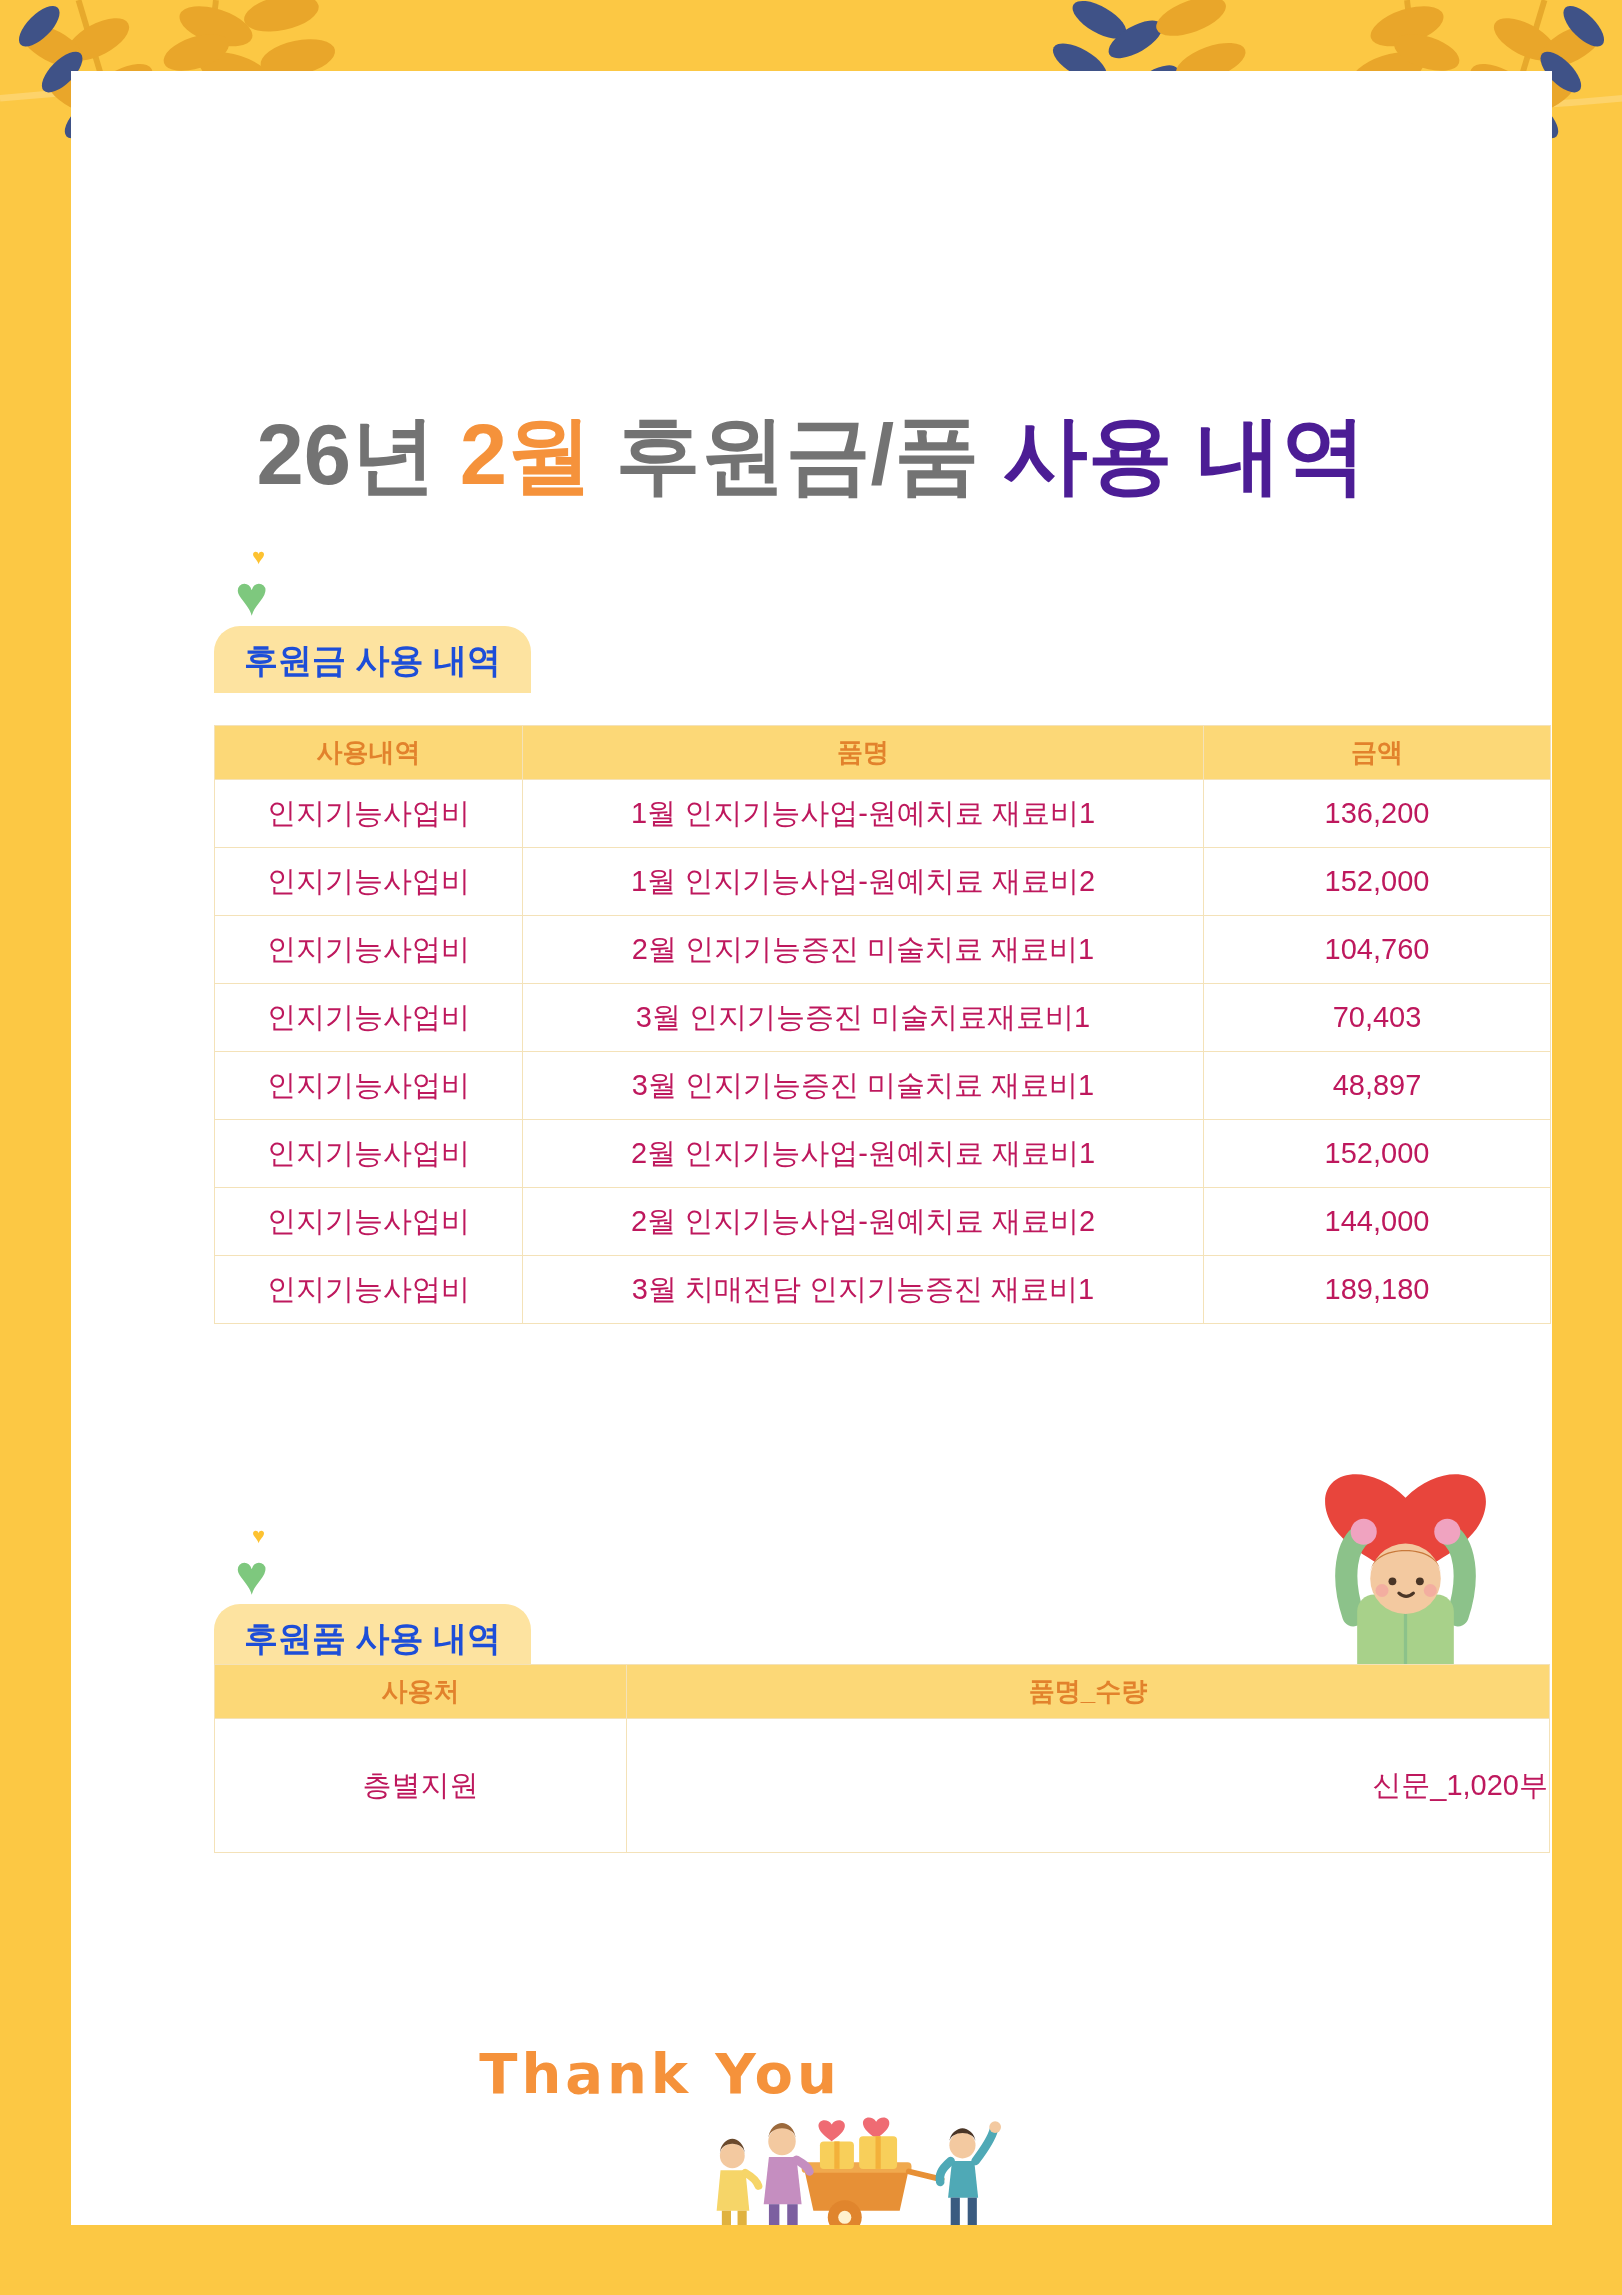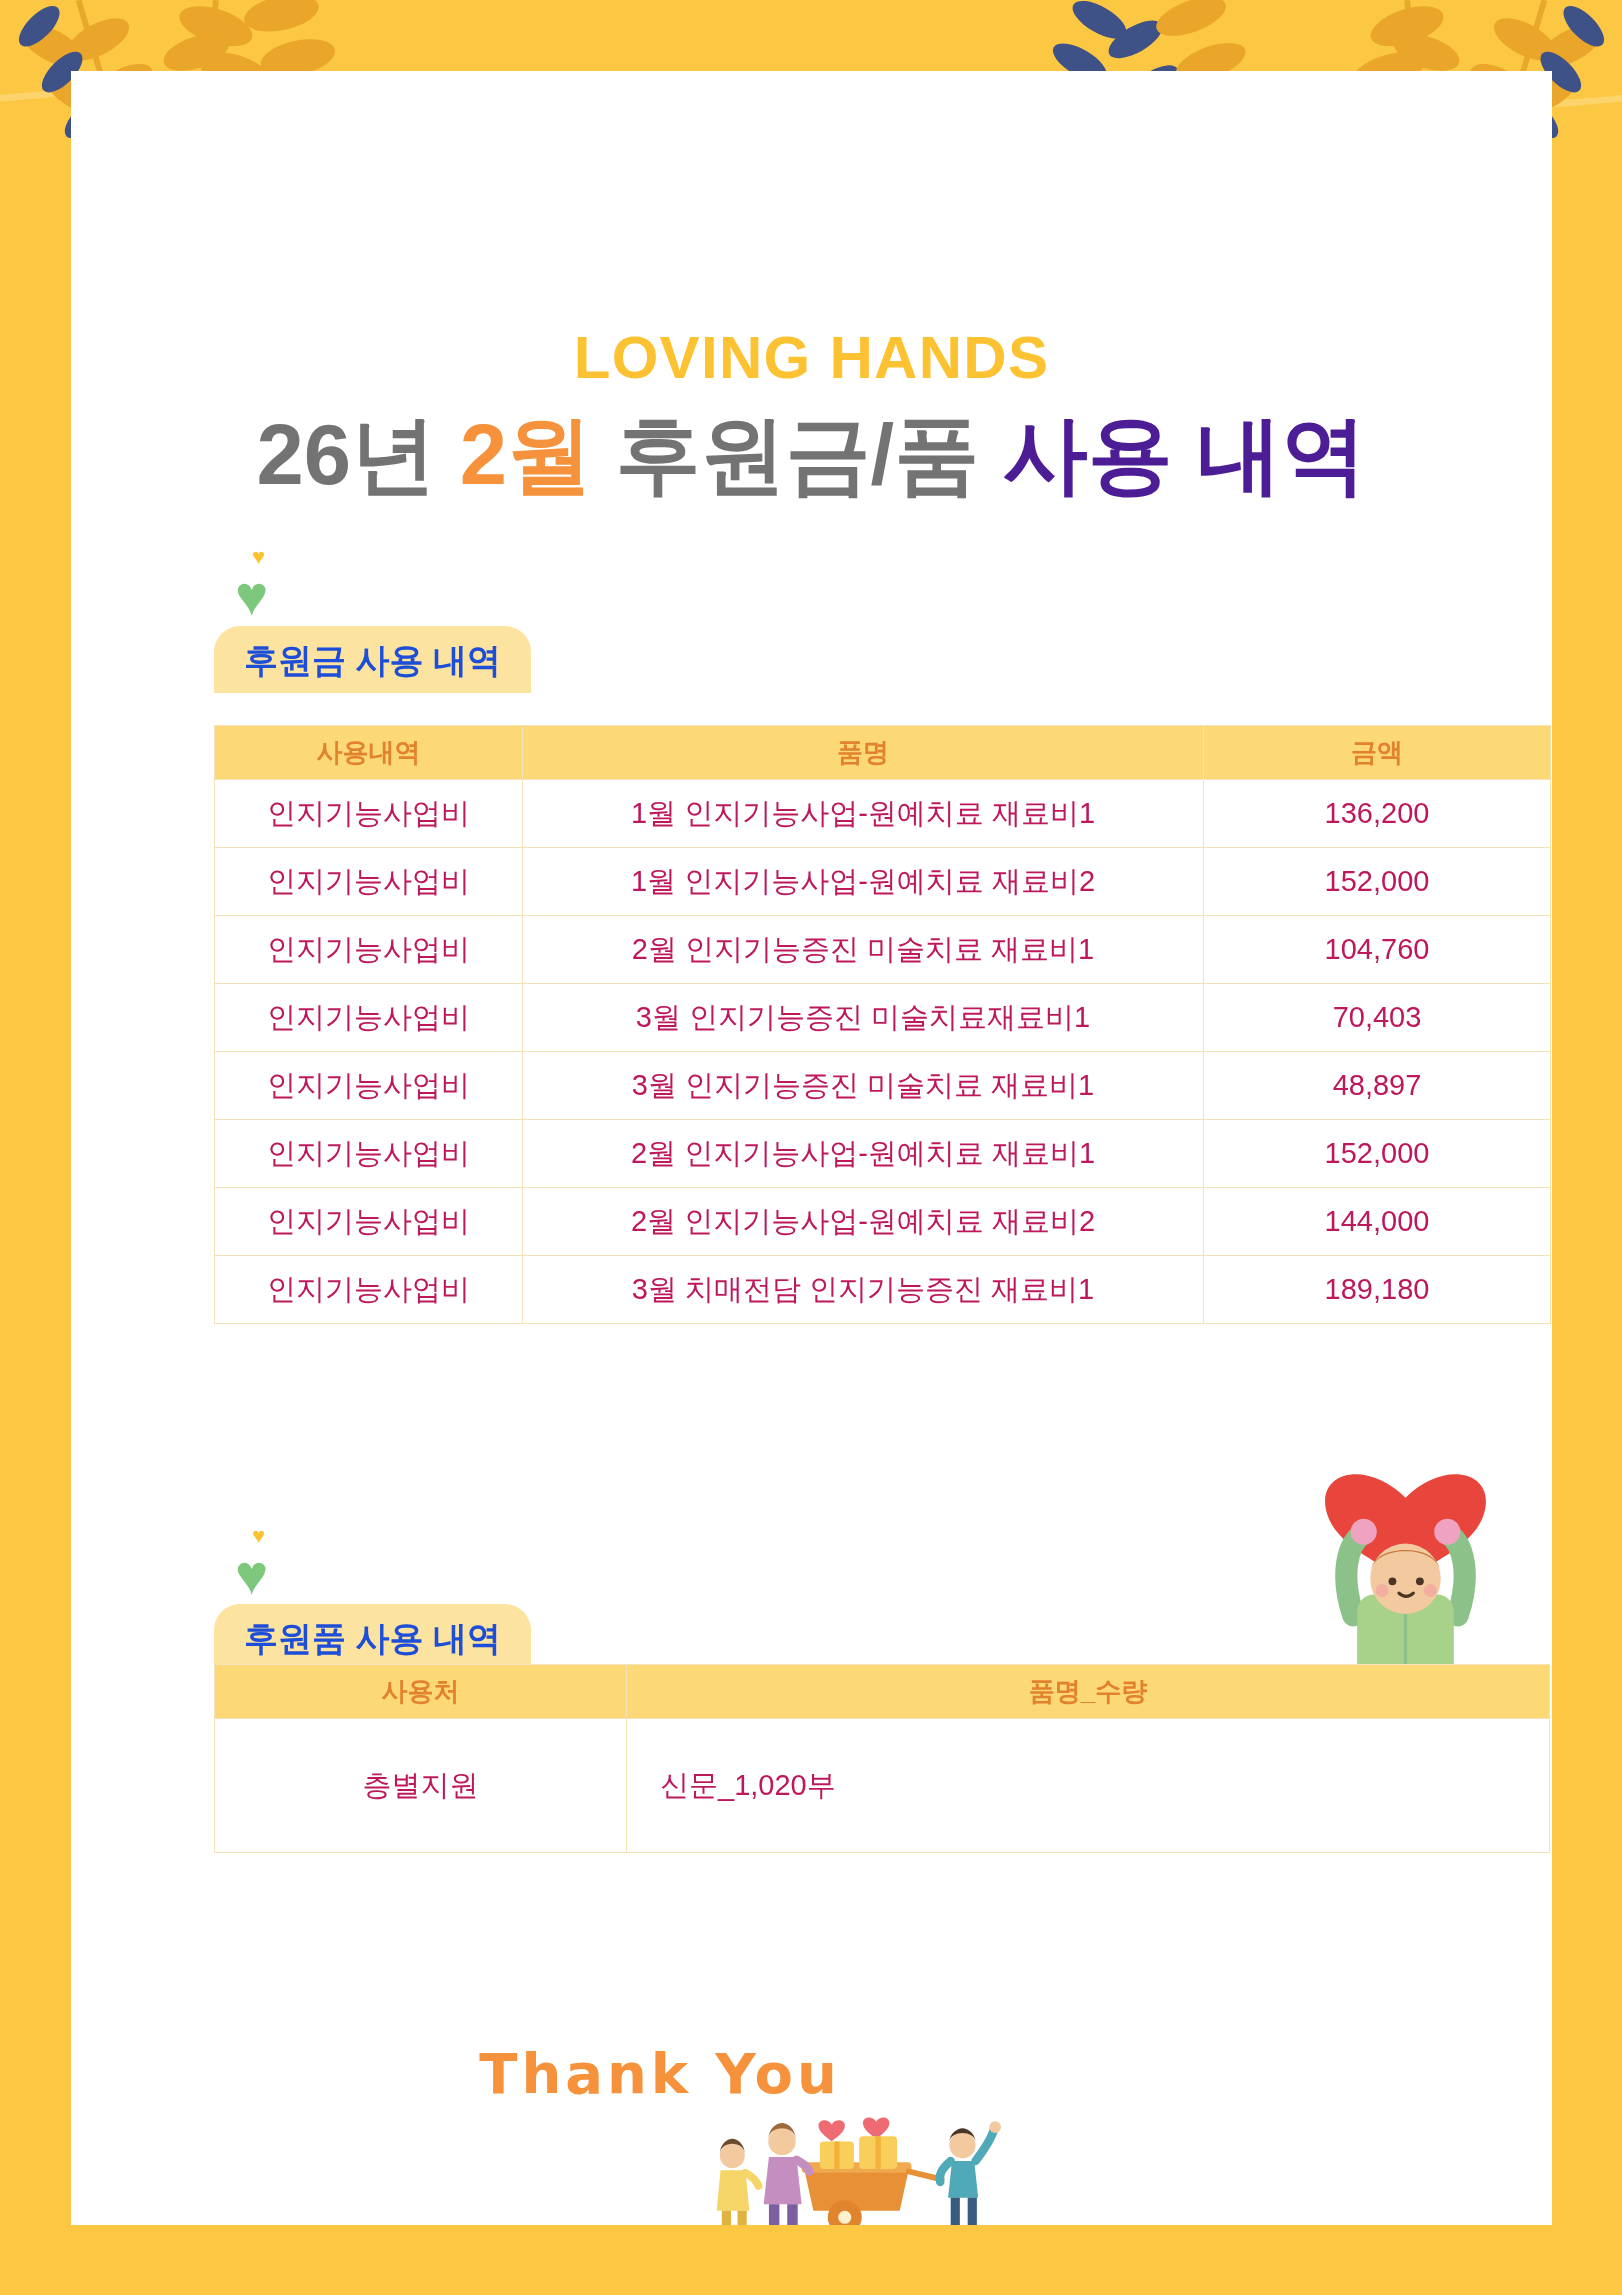--- a/index.html
+++ b/index.html
@@ -117,21 +117,21 @@
     border: 1.3px solid #f4e2b8;
     background: #ffffff;
   }
   td.amount { text-align: center; }
   td.item   { text-align: center; }
 
   #fund-table { left: 143px; top: 654px; width: 1335px; }
   #goods-table { left: 143px; top: 1593px; width: 1335px; }
   #goods-table td { height: 131px; vertical-align: middle; }
   #goods-table td.use-place { text-align: center; }
-  #goods-table td.item-qty { text-align: left; padding-left: 33px; }
+  #goods-table td.item-qty { text-align: right; padding-left: 33px; }
 
   
   .thankyou {
     position: absolute;
     left: 0;
     top: 1970px;
     width: 1178px;
     text-align: center;
     font-size: 56px;
     font-weight: bold;
@@ -240,21 +240,20 @@
       <g fill="#e9a62a">
         <ellipse cx="1820" cy="25" rx="56" ry="24" transform="rotate(-20 1820 25)"></ellipse>
         <ellipse cx="1850" cy="95" rx="56" ry="24" transform="rotate(-20 1850 95)"></ellipse>
         <ellipse cx="1878" cy="160" rx="48" ry="22" transform="rotate(-20 1878 160)"></ellipse>
       </g>
     </g>
   </svg>
 
   <div class="sheet">
 
-    <div class="brand">LOVING HANDS</div>
 
     <div class="headline">
       <span class="h-dark">26년</span>
       <span class="h-orange">2월</span>
       <span class="h-dark">후원금/품</span>
       <span class="h-gold">사용 내역</span>
     </div>
 
     <div class="tab-heart" style="left:164px; top:497px;">
       ♥<span class="mini">♥</span>

